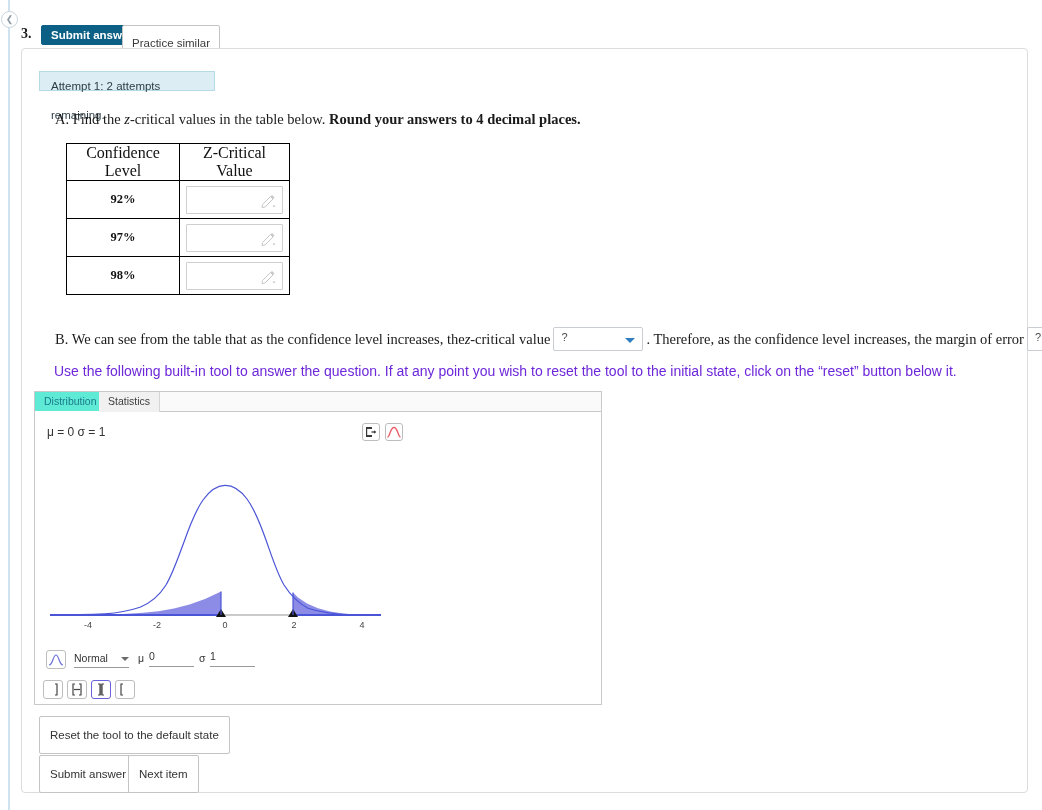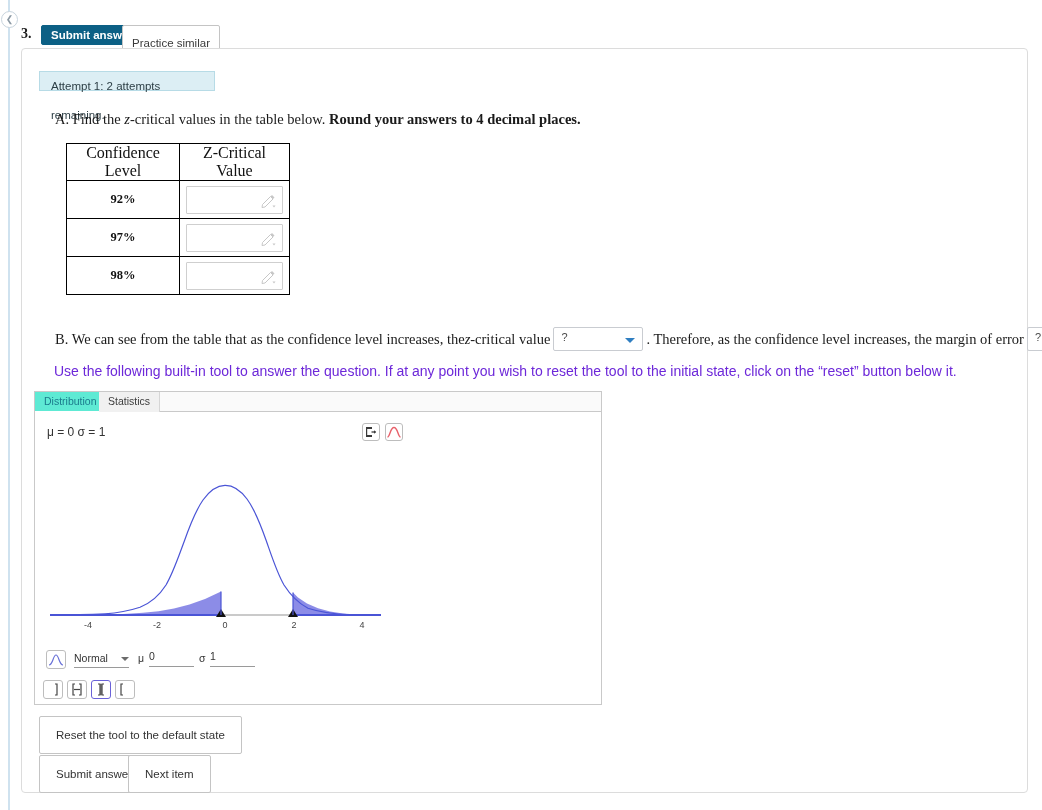--- a/index.html
+++ b/index.html
@@ -237,21 +237,21 @@
   }
   .tail-btn.sel { border: 1px solid #6a62d8; }
   .tb0 { left: 0px; }
   .tb1 { left: 24px; }
   .tb2 { left: 48px; }
   .tb3 { left: 72px; }
 
   
   .btn-plain {
     position: absolute;
-    height: 38px; padding: 0 16px;
+    height: 38px; padding: 0 10px;
     background: #ffffff; border: 1px solid #c4c4c4; border-radius: 2px;
     font-size: 11.5px; color: #333; line-height: 21px;
     cursor: pointer; white-space: nowrap;
   }
   .btn-reset  { left: 17px; top: 667px; }
   .btn-submit-bottom { left: 17px; top: 706px; }
   .btn-next   { left: 106px; top: 706px; }
 
   svg { display: block; }
 </style>

